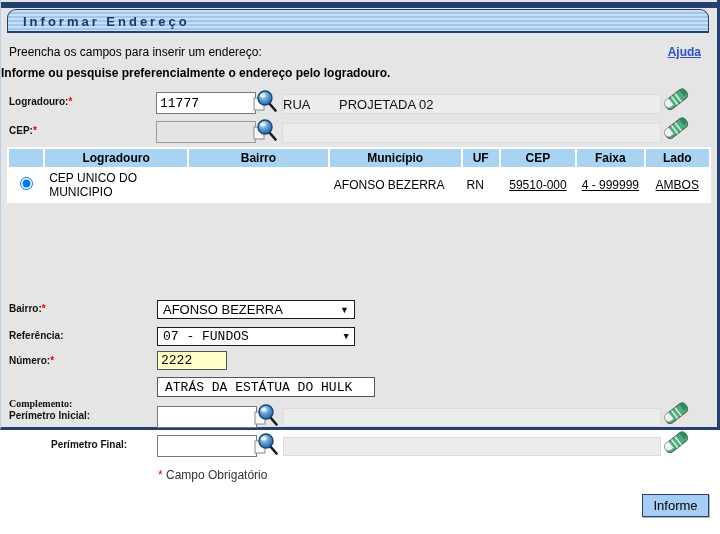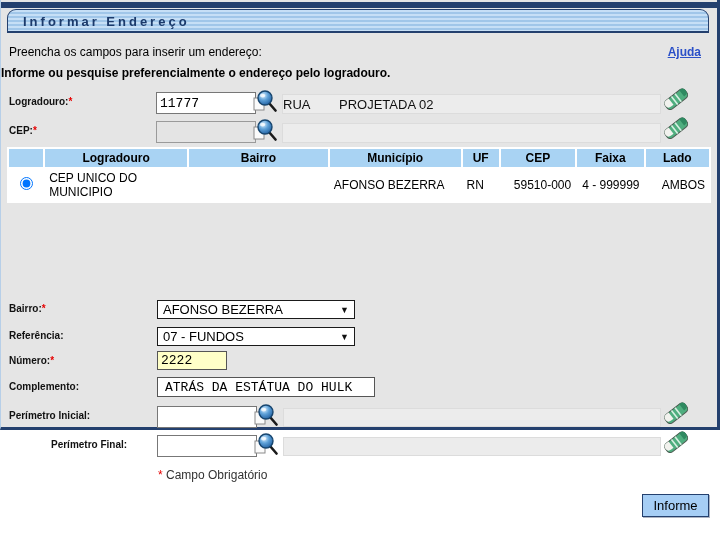--- a/index.html
+++ b/index.html
@@ -75,21 +75,21 @@
     background: #fff; table-layout: fixed; width: 704px;
   }
   table.cep-grid th {
     background: #a9d3f3; font-size: 12px; font-weight: bold; color: #000;
     height: 18px; padding: 1px 2px; text-align: center; overflow: hidden;
   }
   table.cep-grid td {
     background: #fff; font-size: 12px; color: #000;
     height: 32px; padding: 2px 4px; vertical-align: middle; overflow: hidden;
   }
-  td.c { text-align: right; }
+  td.c { text-align: center; text-decoration: underline; }
   td.radio-cell { text-align: center; }
   .note { position: absolute; left: 157px; top: 468px; font-size: 12px; color: #333; }
   .btn {
     position: absolute; top: 494px; height: 23px;
     background: #a6cef5; border: 1px solid #24406e;
     font-size: 13px; color: #000; font-family: inherit;
     text-align: center; cursor: pointer;
     box-shadow: 1px 1px 0 rgba(20,40,80,0.35);
   }
   .btn-inserir { left: 565px; width: 72px; margin-top: 48px; }
@@ -194,29 +194,29 @@
   </tbody>
     </table>
 
   <span class="lbl" style="top:303px;"><span>Bairro:</span><span class="req">*</span></span>
   <div class="sel" style="left:156px; top:300px;">
     <span>AFONSO BEZERRA</span>
     <span class="arrow">▼</span>
   </div>
 
   <span class="lbl" style="top:330px;"><span>Referência:</span></span>
-  <div class="sel" style="left:156px; top:327px;">
+  <div class="sel" style="left:156px; top:327px;font-family:Liberation Mono, monospace;">
     <span>07 - FUNDOS</span>
     <span class="arrow">▼</span>
   </div>
 
   <span class="lbl" style="top:355px;"><span>Número:</span><span class="req">*</span></span>
   <input class="txt-input yellow-input" style="left: 156px; top: 351px; width: 70px; height: 19px;" value="2222">
 
-  <span class="lbl" style="top:381px;"><span>Complemento:</span></span>
+  <span class="lbl" style="top:398px;font-family:Liberation Serif, serif;"><span>Complemento:</span></span>
   <input class="txt-input" style="left: 156px; top: 377px; width: 218px; height: 20px; border-color: rgb(85, 85, 85); padding-left: 7px;" value="ATRÁS DA ESTÁTUA DO HULK">
 
   <span class="lbl" style="top:410px;"><span>Perímetro Inicial:</span></span>
   <input class="txt-input" style="left: 156px; top: 406px; width: 100px; height: 22px;">
   <span class="icon-btn" style="left:253px; top:403px;"><svg width="24" height="24" viewBox="0 0 24 24">
         <use href="#lupa"></use>
       </svg></span>
   <div class="grey-strip" style="left:282px; top:408px; width:378px; height:19px;">
     <span style="padding-left:5px;"></span>
   </div>

